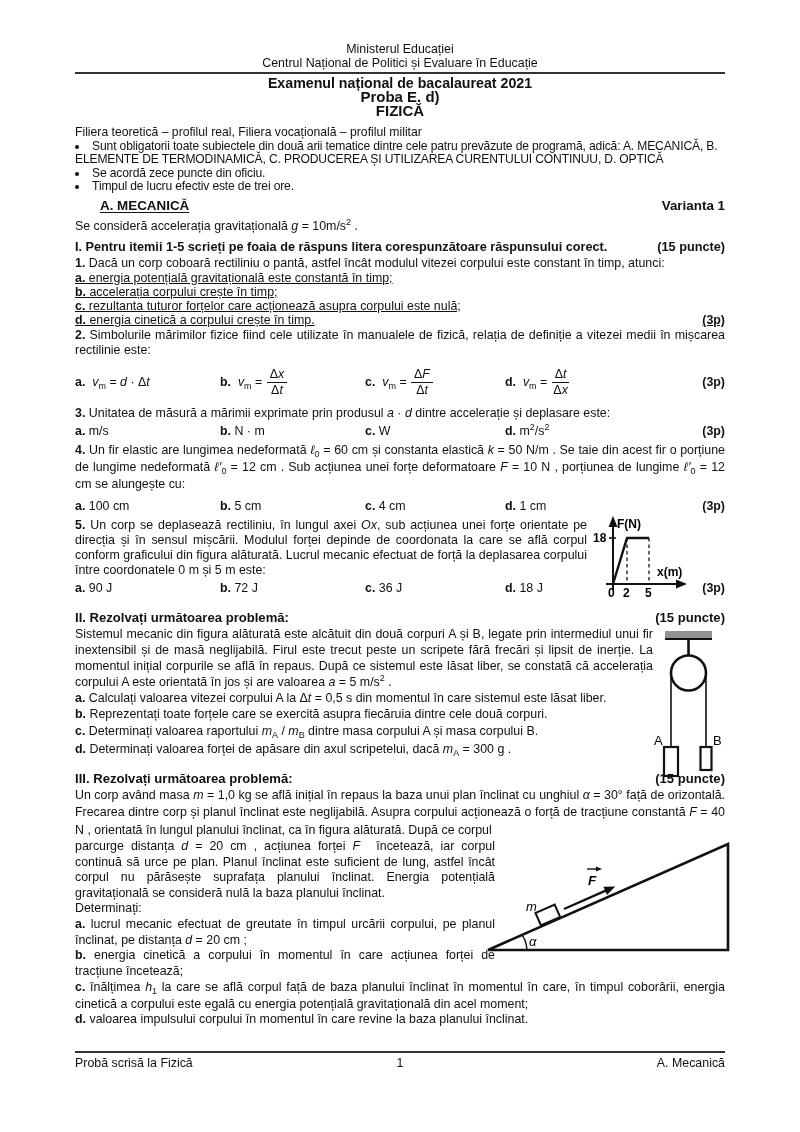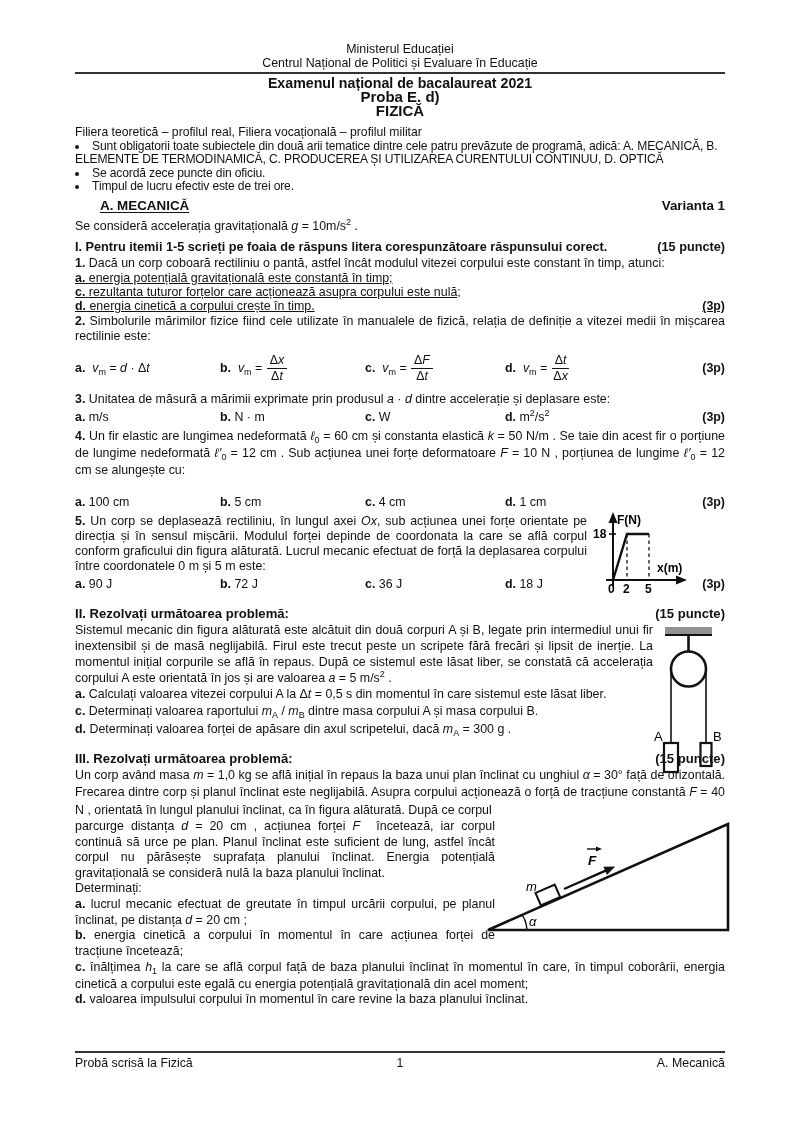--- a/index.html
+++ b/index.html
@@ -89,20 +89,21 @@
 
     <div>
       <div class="row-sb h1row">
         <span>I. Pentru itemii 1-5 scrieți pe foaia de răspuns litera corespunzătoare răspunsului corect.</span>
         <span>(15 puncte)</span>
       </div>
 
       <div>
         <div class="qtext"><b>1.</b> Dacă un corp coboară rectiliniu o pantă, astfel încât modulul vitezei corpului este constant în timp, atunci:</div>
         <div class="optline"><b>a.</b> energia potențială gravitațională este constantă în timp;</div>
+        <div class="optline"><b>b.</b> accelerația corpului crește în timp;</div>
         <div class="optline"><b>c.</b> rezultanta tuturor forțelor care acționează asupra corpului este nulă;</div>
         <div class="row-sb optline">
           <span><b>d.</b> energia cinetică a corpului crește în timp.</span>
           <span class="pts">(3p)</span>
         </div>
       </div>
 
       <div>
         <div class="qtext just"><b>2.</b> Simbolurile mărimilor fizice fiind cele utilizate în manualele de fizică, relația de definiție a vitezei medii în mișcarea rectilinie este:</div>
         <div class="optgrid q2row">
@@ -132,21 +133,21 @@
           <span class="c1"><b>a.</b> m/s</span>
           <span class="c2"><b>b.</b> N · m</span>
           <span class="c3"><b>c.</b> W</span>
           <span class="c4"><b>d.</b> m<sup>2</sup>/s<sup>2</sup></span>
           <span class="pts">(3p)</span>
         </div>
       </div>
 
       <div style="margin-top:3px;">
         <div class="qtext just q4text"><b>4.</b> Un fir elastic are lungimea nedeformată  <i>ℓ</i><sub>0</sub> = 60 cm  și constanta elastică  <i>k</i> = 50 N/m . Se taie din acest fir o porțiune de lungime nedeformată  <i>ℓ′</i><sub>0</sub> = 12 cm . Sub acțiunea unei forțe deformatoare  <i>F</i> = 10 N , porțiunea de lungime  <i>ℓ′</i><sub>0</sub> = 12 cm  se alungește cu:</div>
-        <div class="optgrid" style="margin-top:16px;">
+        <div class="optgrid" style="margin-top:6px;">
           <span class="c1"><b>a.</b> 100 cm</span>
           <span class="c2"><b>b.</b> 5 cm</span>
           <span class="c3"><b>c.</b> 4 cm</span>
           <span class="c4"><b>d.</b> 1 cm</span>
           <span class="pts">(3p)</span>
         </div>
       </div>
 
       <div class="q5wrap">
         <div class="qtext just q5text"><b>5.</b> Un corp se deplasează rectiliniu, în lungul axei <i>Ox</i>, sub acțiunea unei forțe orientate pe direcția și în sensul mișcării. Modulul forței depinde de coordonata la care se află corpul conform graficului din figura alăturată. Lucrul mecanic efectuat de forță la deplasarea corpului între coordonatele  0 m  și  5 m  este:</div>
@@ -177,20 +178,21 @@
       </div>
     </div>
 
     <div class="sec2">
       <div class="row-sb h2row">
         <span>II. Rezolvați următoarea problemă:</span>
         <span>(15 puncte)</span>
       </div>
       <div class="body just">Sistemul mecanic din figura alăturată este alcătuit din două corpuri A și B, legate prin intermediul unui fir inextensibil și de masă neglijabilă. Firul este trecut peste un scripete fără frecări și lipsit de inerție. La momentul inițial corpurile se află în repaus. După ce sistemul este lăsat liber, se constată că accelerația corpului A este orientată în jos și are valoarea  <i>a</i> = 5 m/s<sup>2</sup> .</div>
       <div class="body just"><b>a.</b> Calculați valoarea vitezei corpului A la  Δ<i>t</i> = 0,5 s  din momentul în care sistemul este lăsat liber.</div>
+      <div class="body"><b>b.</b> Reprezentați toate forțele care se exercită asupra fiecăruia dintre cele două corpuri.</div>
       <div class="body" style="line-height:18px;"><b>c.</b> Determinați valoarea raportului  <i>m</i><sub>A</sub> / <i>m</i><sub>B</sub>  dintre masa corpului A și masa corpului B.</div>
       <div class="body" style="line-height:18px;"><b>d.</b> Determinați valoarea forței de apăsare din axul scripetelui, dacă  <i>m</i><sub>A</sub> = 300 g .</div>
 
       <svg class="figure-pulley" width="72" height="152" viewBox="0 0 72 152">
         <rect x="12" y="3" width="47" height="8" fill="#919191"></rect>
         <line x1="12" y1="11" x2="59" y2="11" stroke="#111" stroke-width="2"></line>
         <line x1="35.5" y1="11" x2="35.5" y2="50" stroke="#111" stroke-width="2.6"></line>
         <circle cx="35.5" cy="45" r="17.5" fill="#fff" stroke="#111" stroke-width="2.6"></circle>
         <line x1="18" y1="45" x2="18" y2="119" stroke="#111" stroke-width="1.6"></line>
         <line x1="53" y1="45" x2="53" y2="119" stroke="#111" stroke-width="1.6"></line>

